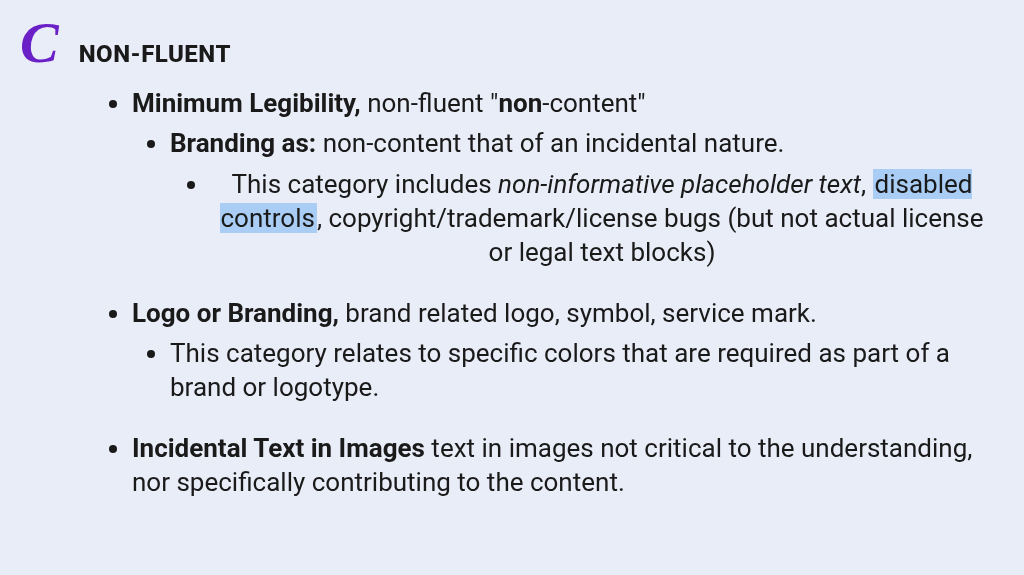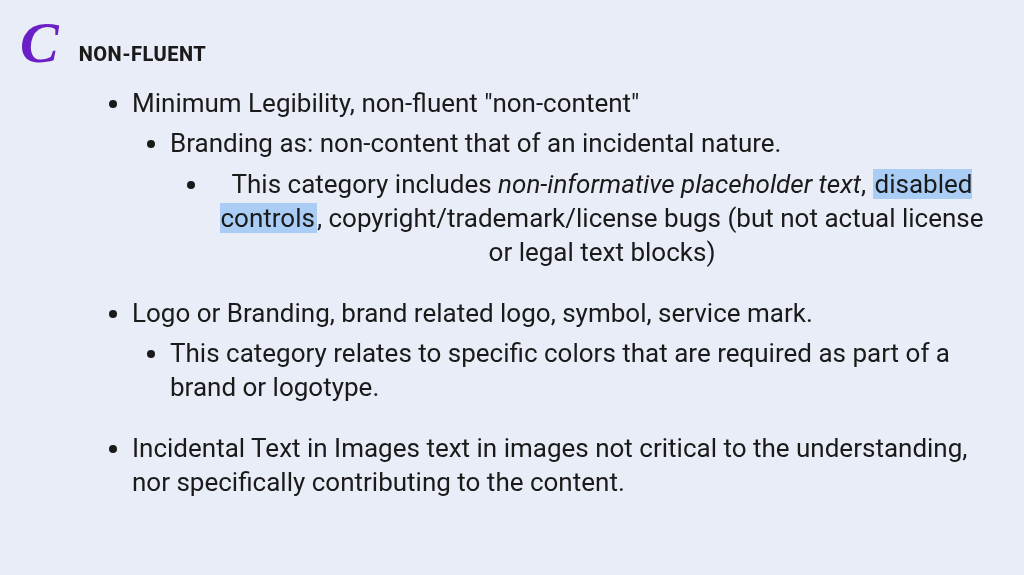--- a/index.html
+++ b/index.html
@@ -26,21 +26,21 @@
       font-family: Georgia, "Times New Roman", serif;
       font-style: italic;
       font-weight: 700;
       font-size: 58px;
       color: #6a1fc7;
       line-height: 1;
       margin-top: -6px;
     }
     .section-title {
       font-weight: 800;
-      font-size: 20px;
+      font-size: 24px;
       letter-spacing: 0.5px;
       margin-top: 16px;
     }
     .content {
       padding-left: 82px;
       font-size: 26px;
       line-height: 1.32;
     }
     ul {
       list-style: disc;
@@ -57,21 +57,21 @@
     li {
       margin-bottom: 6px;
     }
     .top-group {
       margin-bottom: 26px;
     }
     .mid-group {
       margin-bottom: 26px;
     }
     .b {
-      font-weight: 400;
+      font-weight: 700;
     }
     .em {
       font-style: italic;
     }
     .hl {
       background: #a9cdf5;
       padding: 0 2px;
     }
   </style>
 </head>

